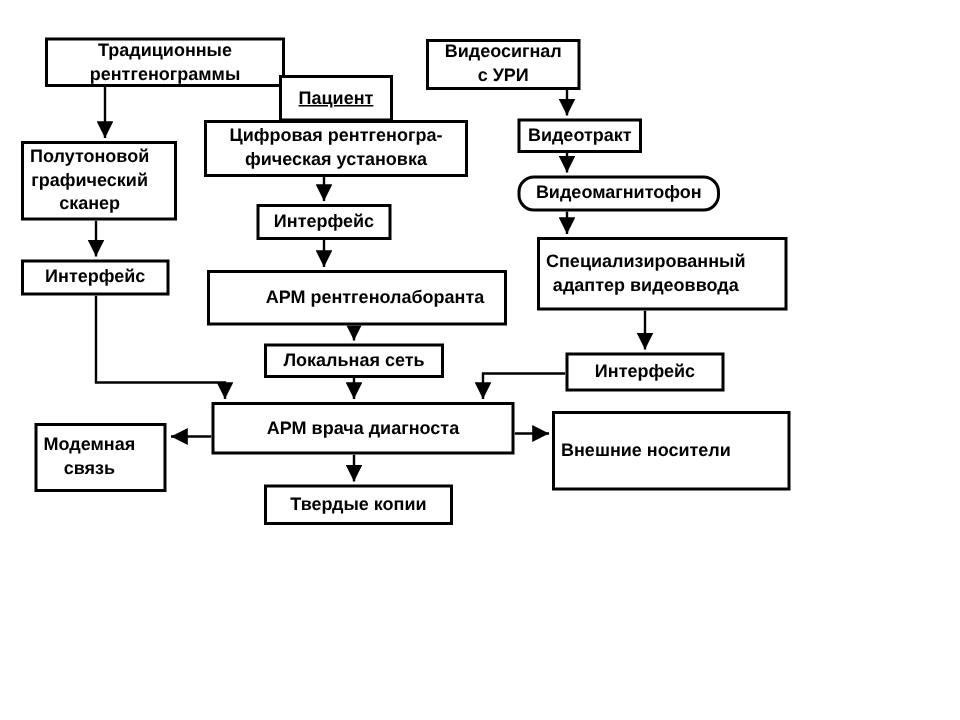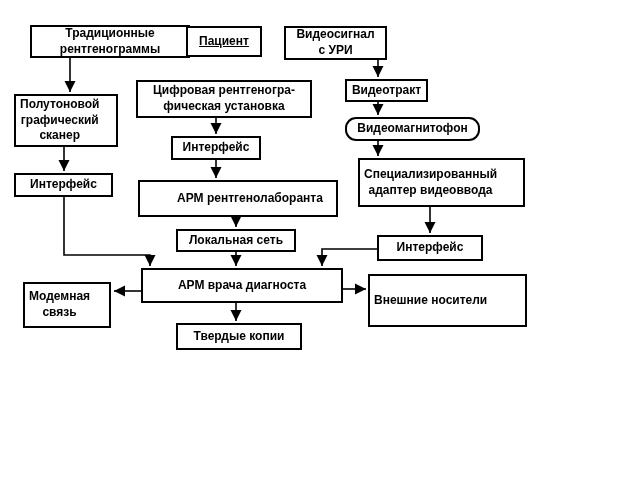--- a/index.html
+++ b/index.html
@@ -28,21 +28,21 @@
     font-weight:bold;
     font-size:12px;
     line-height:1.3;
     padding:1px 4px;
   }
   .node.align-left {
     justify-content:flex-start;
     text-align:center;
     padding-left:4px;
   }
-  .node.underlined { text-decoration:underline; }
+  .node.underlined { text-decoration:underline;margin-top:24px; }
 </style>
 </head>
 <body>
 
 <div id="canvas">
 
   <svg id="edges" width="640" height="480" viewBox="0 0 640 480" xmlns="http://www.w3.org/2000/svg">
     <defs>
       <marker id="arrow" viewBox="0 0 10 10" refX="10" refY="5" markerWidth="7" markerHeight="7" orient="auto">
         <path d="M 0 0 L 10 5 L 0 10 z" fill="#000"></path>

